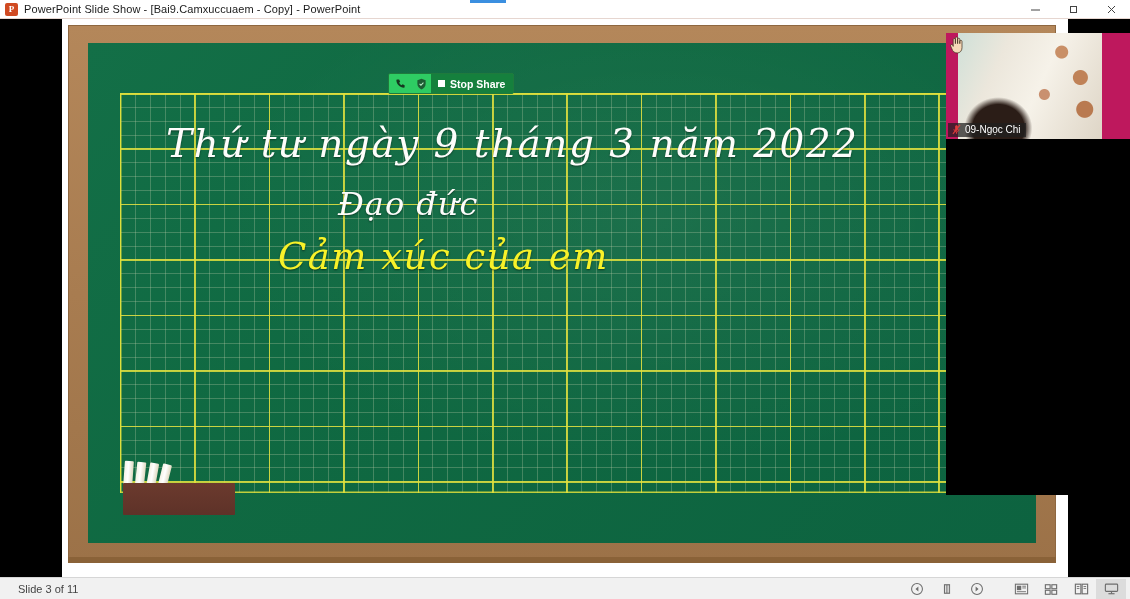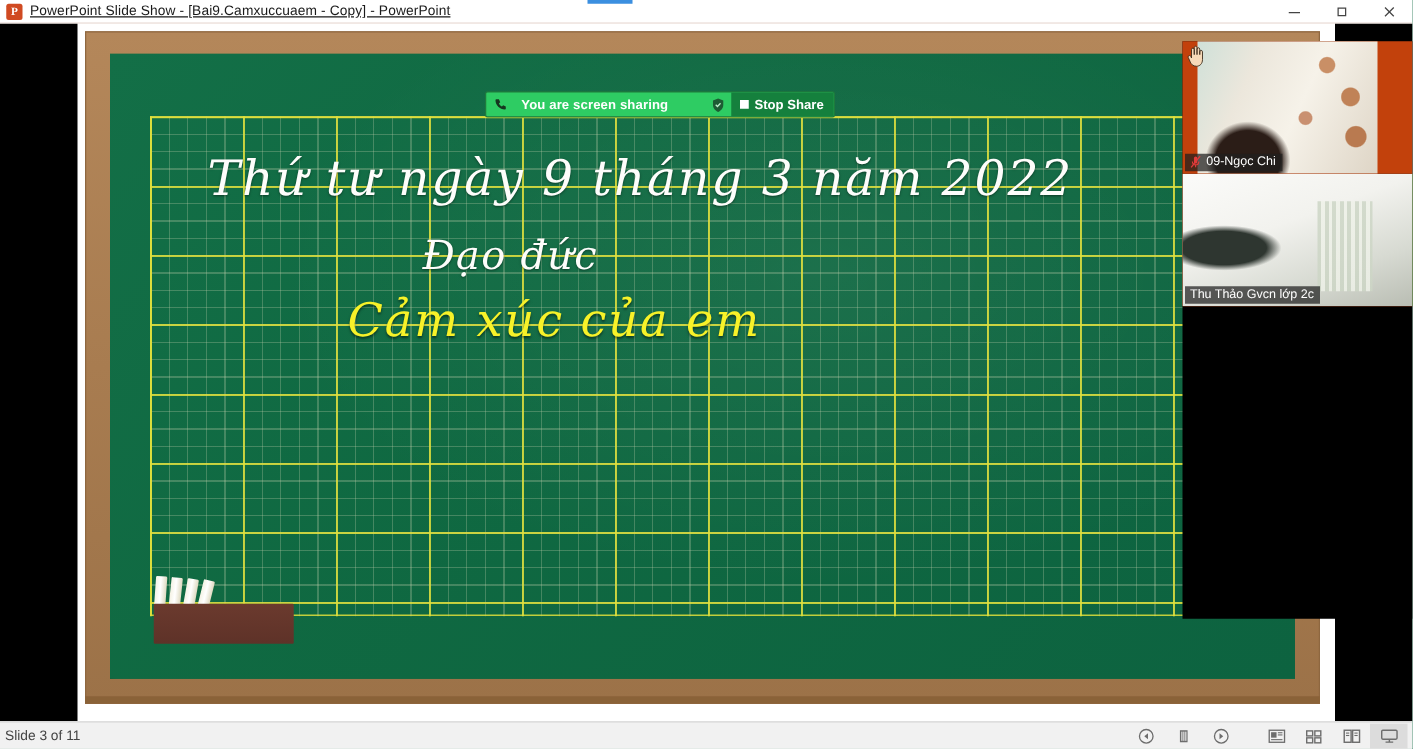--- a/index.html
+++ b/index.html
@@ -18,21 +18,21 @@
   .tb-icon{
     width:13px;height:13px;margin-left:5px;margin-right:6px;
     background:#d04a22;border-radius:2px;position:relative;flex:none;
   }
   .tb-icon::after{
     content:"P";position:absolute;left:0;top:0;width:13px;height:13px;
     color:#fff;font-size:9px;line-height:13px;text-align:center;font-weight:bold;
     font-family:"Liberation Serif", serif;
   }
   .tb-title{
-    font-size:11px;color:#1a1a1a;white-space:nowrap;letter-spacing:.1px;text-decoration:underline;
+    font-size:11px;color:#1a1a1a;white-space:nowrap;letter-spacing:.1px;
   }
   .tb-tabmark{
     position:absolute;left:470px;top:0px;width:36px;height:3px;background:#3b8fe0;
   }
   .winbtns{position:absolute;right:0;top:0;height:18px;display:flex;}
   .winbtn{
     width:38px;height:18px;display:flex;align-items:center;justify-content:center;
     font-size:11px;color:#444;
   }
   .winbtn svg{display:block;}
@@ -133,21 +133,21 @@
   .sb-stop{
     display:flex;align-items:center;gap:5px;background:#15803d;color:#fff;
     padding:0 8px 0 7px;font-weight:bold;
   }
   .sb-square{width:7px;height:7px;background:#fff;flex:none;}
   
   .video-strip{
     position:absolute;left:946px;top:14px;width:184px;height:462px;background:#000;
   }
   .vtile{
-    position:relative;width:184px;height:106px;background:#c2410c;overflow:hidden;
+    position:relative;width:184px;height:106px;background:#be185d;overflow:hidden;
   }
   .vtile.active{box-shadow:inset 0 0 0 2px #35d94b;}
   .vname{
     position:absolute;left:2px;bottom:2px;max-width:168px;
     background:rgba(30,30,30,.72);color:#fff;font-size:10px;
     padding:1.5px 5px 2px 4px;display:flex;align-items:center;gap:4px;
     white-space:nowrap;overflow:hidden;
   }
   .mic-muted{
     position:relative;width:9px;height:11px;flex:none;
@@ -191,21 +191,21 @@
   }
   .vid4b{position:absolute;left:145px;top:0;width:39px;height:106px;
     background:linear-gradient(180deg,#0c1a3a 0%,#19347a 45%,#0a1430 100%);
   }
   
   .statusbar{
     position:absolute;left:0;top:577px;width:1130px;height:22px;
     background:#f1f1f1;border-top:1px solid #d6d6d6;
     display:flex;align-items:center;
   }
-  .sb-slide{font-size:11px;color:#444;margin-left:4px;}
+  .sb-slide{font-size:11px;color:#444;margin-left:18px;}
   .sb-icons{position:absolute;right:4px;top:0;height:22px;display:flex;align-items:center;}
   .sbi{
     width:30px;height:20px;display:flex;align-items:center;justify-content:center;color:#6d6d6d;
   }
   .sbi.sel{background:#dcdcdc;}
   .sbi svg{display:block;}
   .sb-gap{width:14px;height:20px;}
 </style>
 </head>
 <body>
@@ -257,21 +257,20 @@
       </div>
     </div>
   </div>
 
   <div class="share-bar">
     <div class="sb-phone">
       <svg width="11" height="11" viewBox="0 0 16 16">
           <path d="M3 2h3l1.5 3.5L6 7c.8 1.6 1.9 2.7 3.5 3.5l1.5-1.5L14 10.5V13c0 .6-.4 1-1 1C7 14 2 9 2 3c0-.6.4-1 1-1z" fill="#16361f"></path>
         </svg>
     </div>
-    <div class="sb-text">You are screen sharing</div>
     <div class="sb-shield">
       <svg width="11" height="12" viewBox="0 0 16 17">
           <path d="M8 1l6 2.2v5c0 4-2.7 7-6 8.3C4.7 15.2 2 12.2 2 8.2v-5L8 1z" fill="#1d5c33"></path>
           <path d="M5.2 8.3l2 2 3.6-3.8" stroke="#bff0cd" stroke-width="1.5" fill="none"></path>
         </svg>
     </div>
     <div class="sb-stop">
       <span class="sb-square"></span>
       <span>Stop Share</span>
     </div>
@@ -292,26 +291,20 @@
             <path d="M6 1.2c1 0 1.8.8 1.8 1.8v4c0 1-.8 1.8-1.8 1.8S4.2 8 4.2 7V3c0-1 .8-1.8 1.8-1.8z" fill="#e03b3b"></path>
             <path d="M2.6 6.5c0 2 1.5 3.6 3.4 3.6s3.4-1.6 3.4-3.6" stroke="#e03b3b" stroke-width="1.2" fill="none"></path>
             <line x1="6" y1="10" x2="6" y2="12.6" stroke="#e03b3b" stroke-width="1.2"></line>
             <line x1="1.2" y1="12.8" x2="10.8" y2="0.9" stroke="#e03b3b" stroke-width="1.4"></line>
           </svg>
         </span>
         <span>09-Ngọc Chi</span>
       </div>
     </div>
 
-    <div class="vtile active">
-      <div class="vid2"></div>
-      <div class="vname">
-        <span>Thu Thảo Gvcn lớp 2c</span>
-      </div>
-    </div>
 
 
 
   </div>
 </div>
 
 <div class="statusbar">
   <div class="sb-slide">Slide 3 of 11</div>
   <div class="sb-icons">
 

